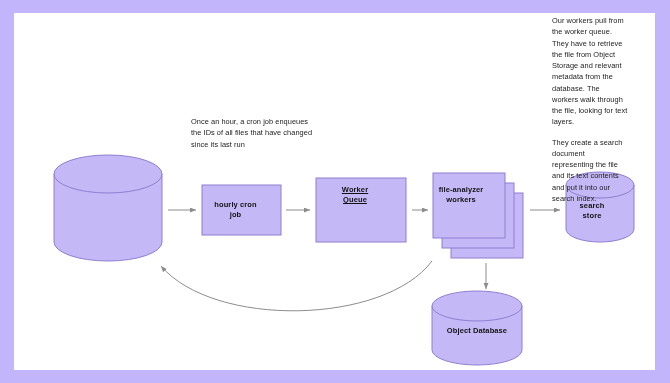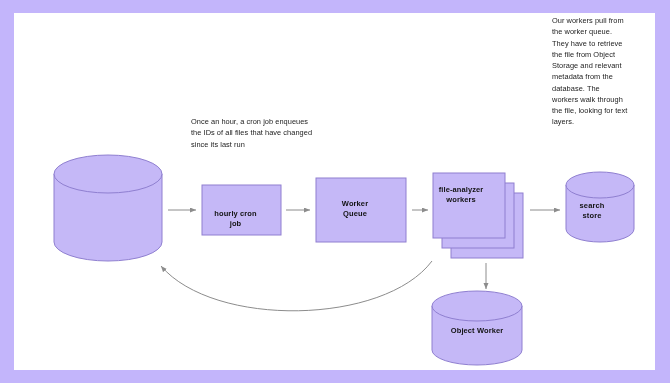--- a/index.html
+++ b/index.html
@@ -100,36 +100,37 @@
       <line x1="398" y1="197" x2="414" y2="197" stroke="#8c8c8c" stroke-width="1" marker-end="url(#arrowhead)"></line>
 
       <line x1="516" y1="197" x2="546" y2="197" stroke="#8c8c8c" stroke-width="1" marker-end="url(#arrowhead)"></line>
 
       <line x1="472" y1="250" x2="472" y2="276" stroke="#8c8c8c" stroke-width="1" marker-end="url(#arrowhead)"></line>
 
       <path d="M418,248 C370,312 200,315 147,253" fill="none" stroke="#8c8c8c" stroke-width="1" marker-end="url(#arrowhead)"></path>
     </svg>
 
 
-    <div class="node-label" style="left:188px; top:196px; width:67px;">hourly cron
+    <div class="node-label" style="left:188px; top:187px; width:67px;">hourly cron
 job</div>
 
-    <div class="node-label" style="left:302px; top:186px; width:78px;">Worker
+    <div class="node-label" style="left:302px; top:172px; width:78px;text-decoration:underline;">Worker
 Queue</div>
 
     <div class="node-label" style="left:419px; top:172px; width:56px;">file-analyzer
 workers</div>
 
     <div class="node-label" style="left:552px; top:188px; width:52px;">search
 store</div>
 
-    <div class="node-label" style="left:418px; top:313px; width:90px;">Object Worker</div>
+    <div class="node-label" style="left:418px; top:313px; width:90px;">Object Database</div>
 
     <div class="annotation anno-left">
       <p>Once an hour, a cron job enqueues the IDs of all files that have changed since its last run</p>
     </div>
 
     <div class="annotation anno-right">
       <p>Our workers pull from the worker queue. They have to retrieve the file from Object Storage and relevant metadata from the database. The workers walk through the file, looking for text layers.</p>
+      <p>They create a search document representing the file and its text contents and put it into our search index.</p>
     </div>
 
   </div>
 </div>
 
 </body></html>

